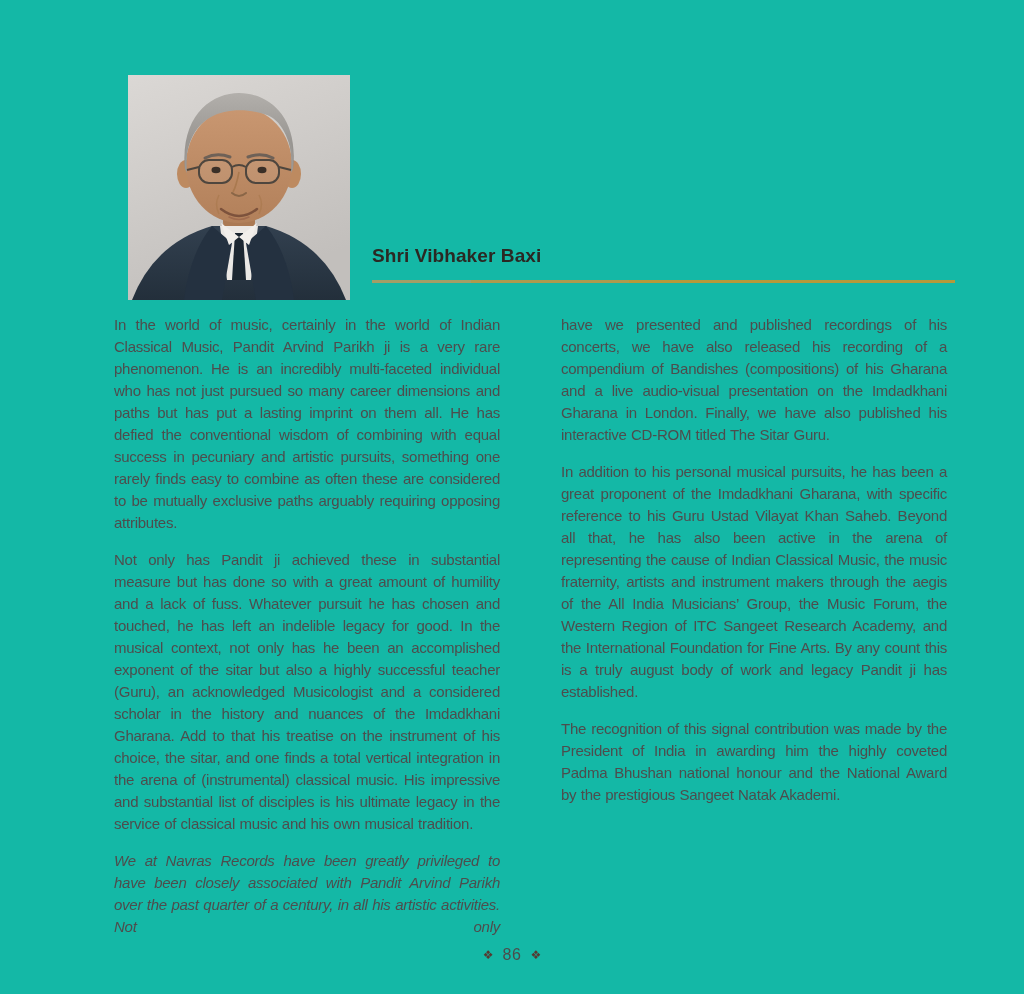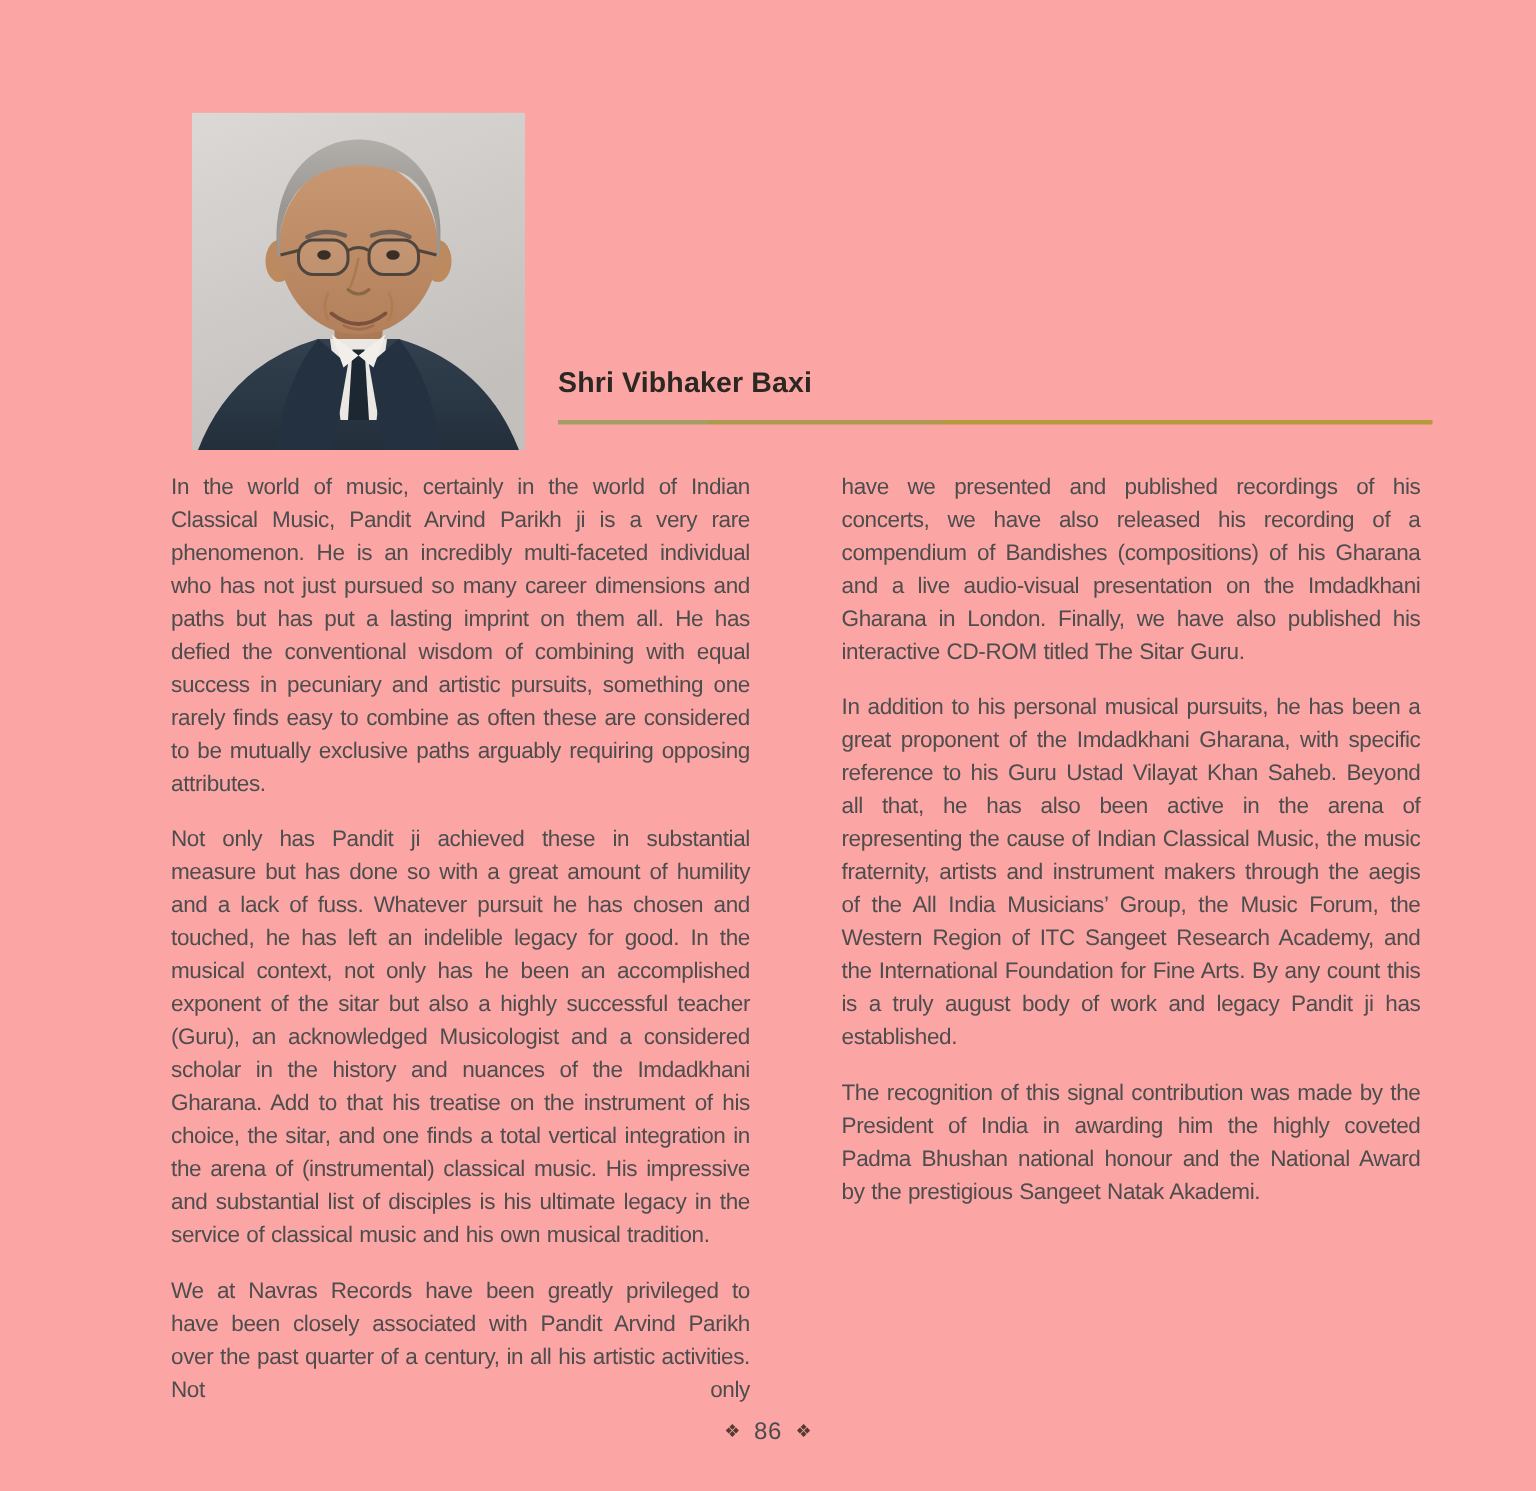--- a/index.html
+++ b/index.html
@@ -2,21 +2,21 @@
 <html><head>
 <meta charset="utf-8">
 <style>
   * { margin: 0; padding: 0; box-sizing: border-box; }
   html, body { background: #ffffff; }
   body {
     width: 1024px; height: 994px;
     font-family: "Liberation Sans", sans-serif;
     position: relative; overflow: hidden;
   }
-  .page { position: absolute; inset: 0; background: #fca5a5; }
+  .page { position: absolute; inset: 0; background: #14b8a6; }
 
   
   .photo {
     position: absolute; left: 128px; top: 75px;
     width: 222px; height: 225px; overflow: hidden;
   }
   .photo svg { display: block; width: 100%; height: 100%; }
 
   
   .title-block { position: absolute; left: 372px; top: 244px; width: 583px; }
@@ -36,21 +36,21 @@
   .columns {
     position: absolute; left: 77px; top: 314px; width: 870px;
     display: flex; gap: 24px;
   }
   .col { flex: 1 1 0; margin-left: 37px; }
   .col p {
     font-size: 15px; line-height: 22px; letter-spacing: -0.25px;
     color: #4d4d4d; text-align: justify; margin-bottom: 15px;
     word-spacing: 0.5px;
   }
-  .col p.cont { text-align-last: justify; }
+  .col p.cont { text-align-last: justify; font-style: italic; }
   .col p:last-child { margin-bottom: 0; }
 
   
   .footer {
     position: absolute; left: 0; top: 946px; width: 100%;
     text-align: center; white-space: nowrap;
   }
   .footer .ornament {
     font-size: 12px; color: #543a31; vertical-align: 1px;
   }

